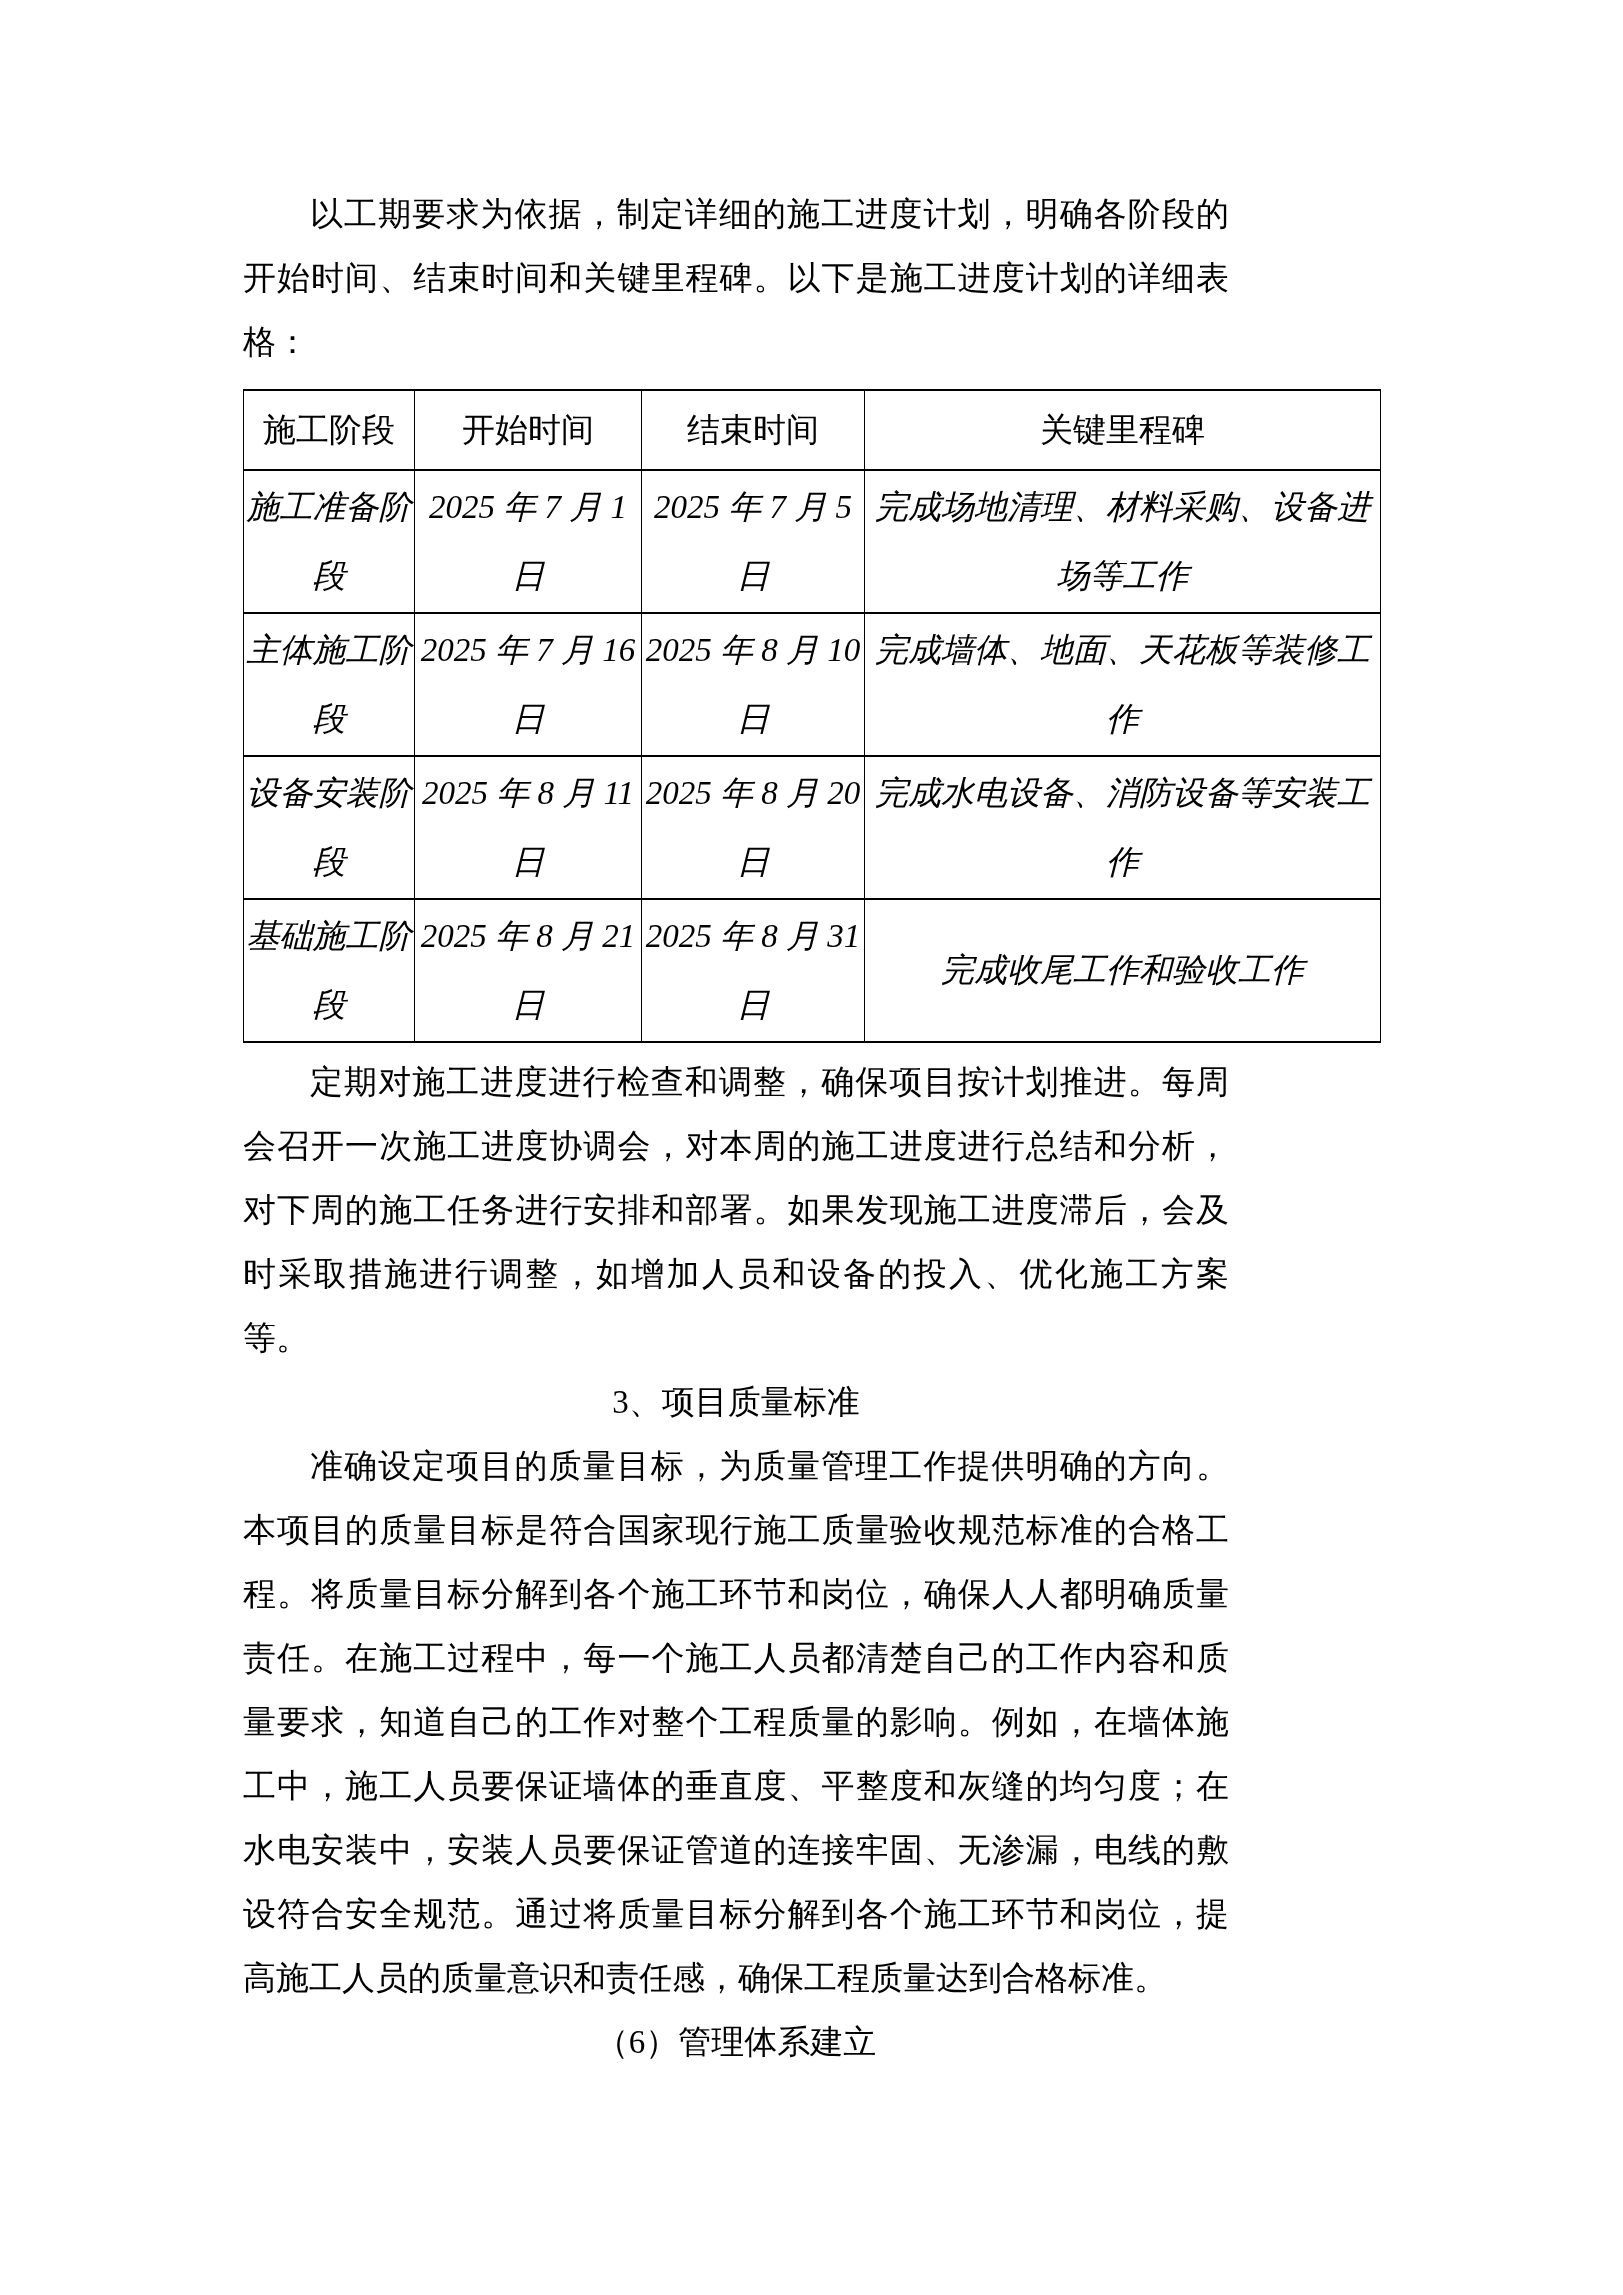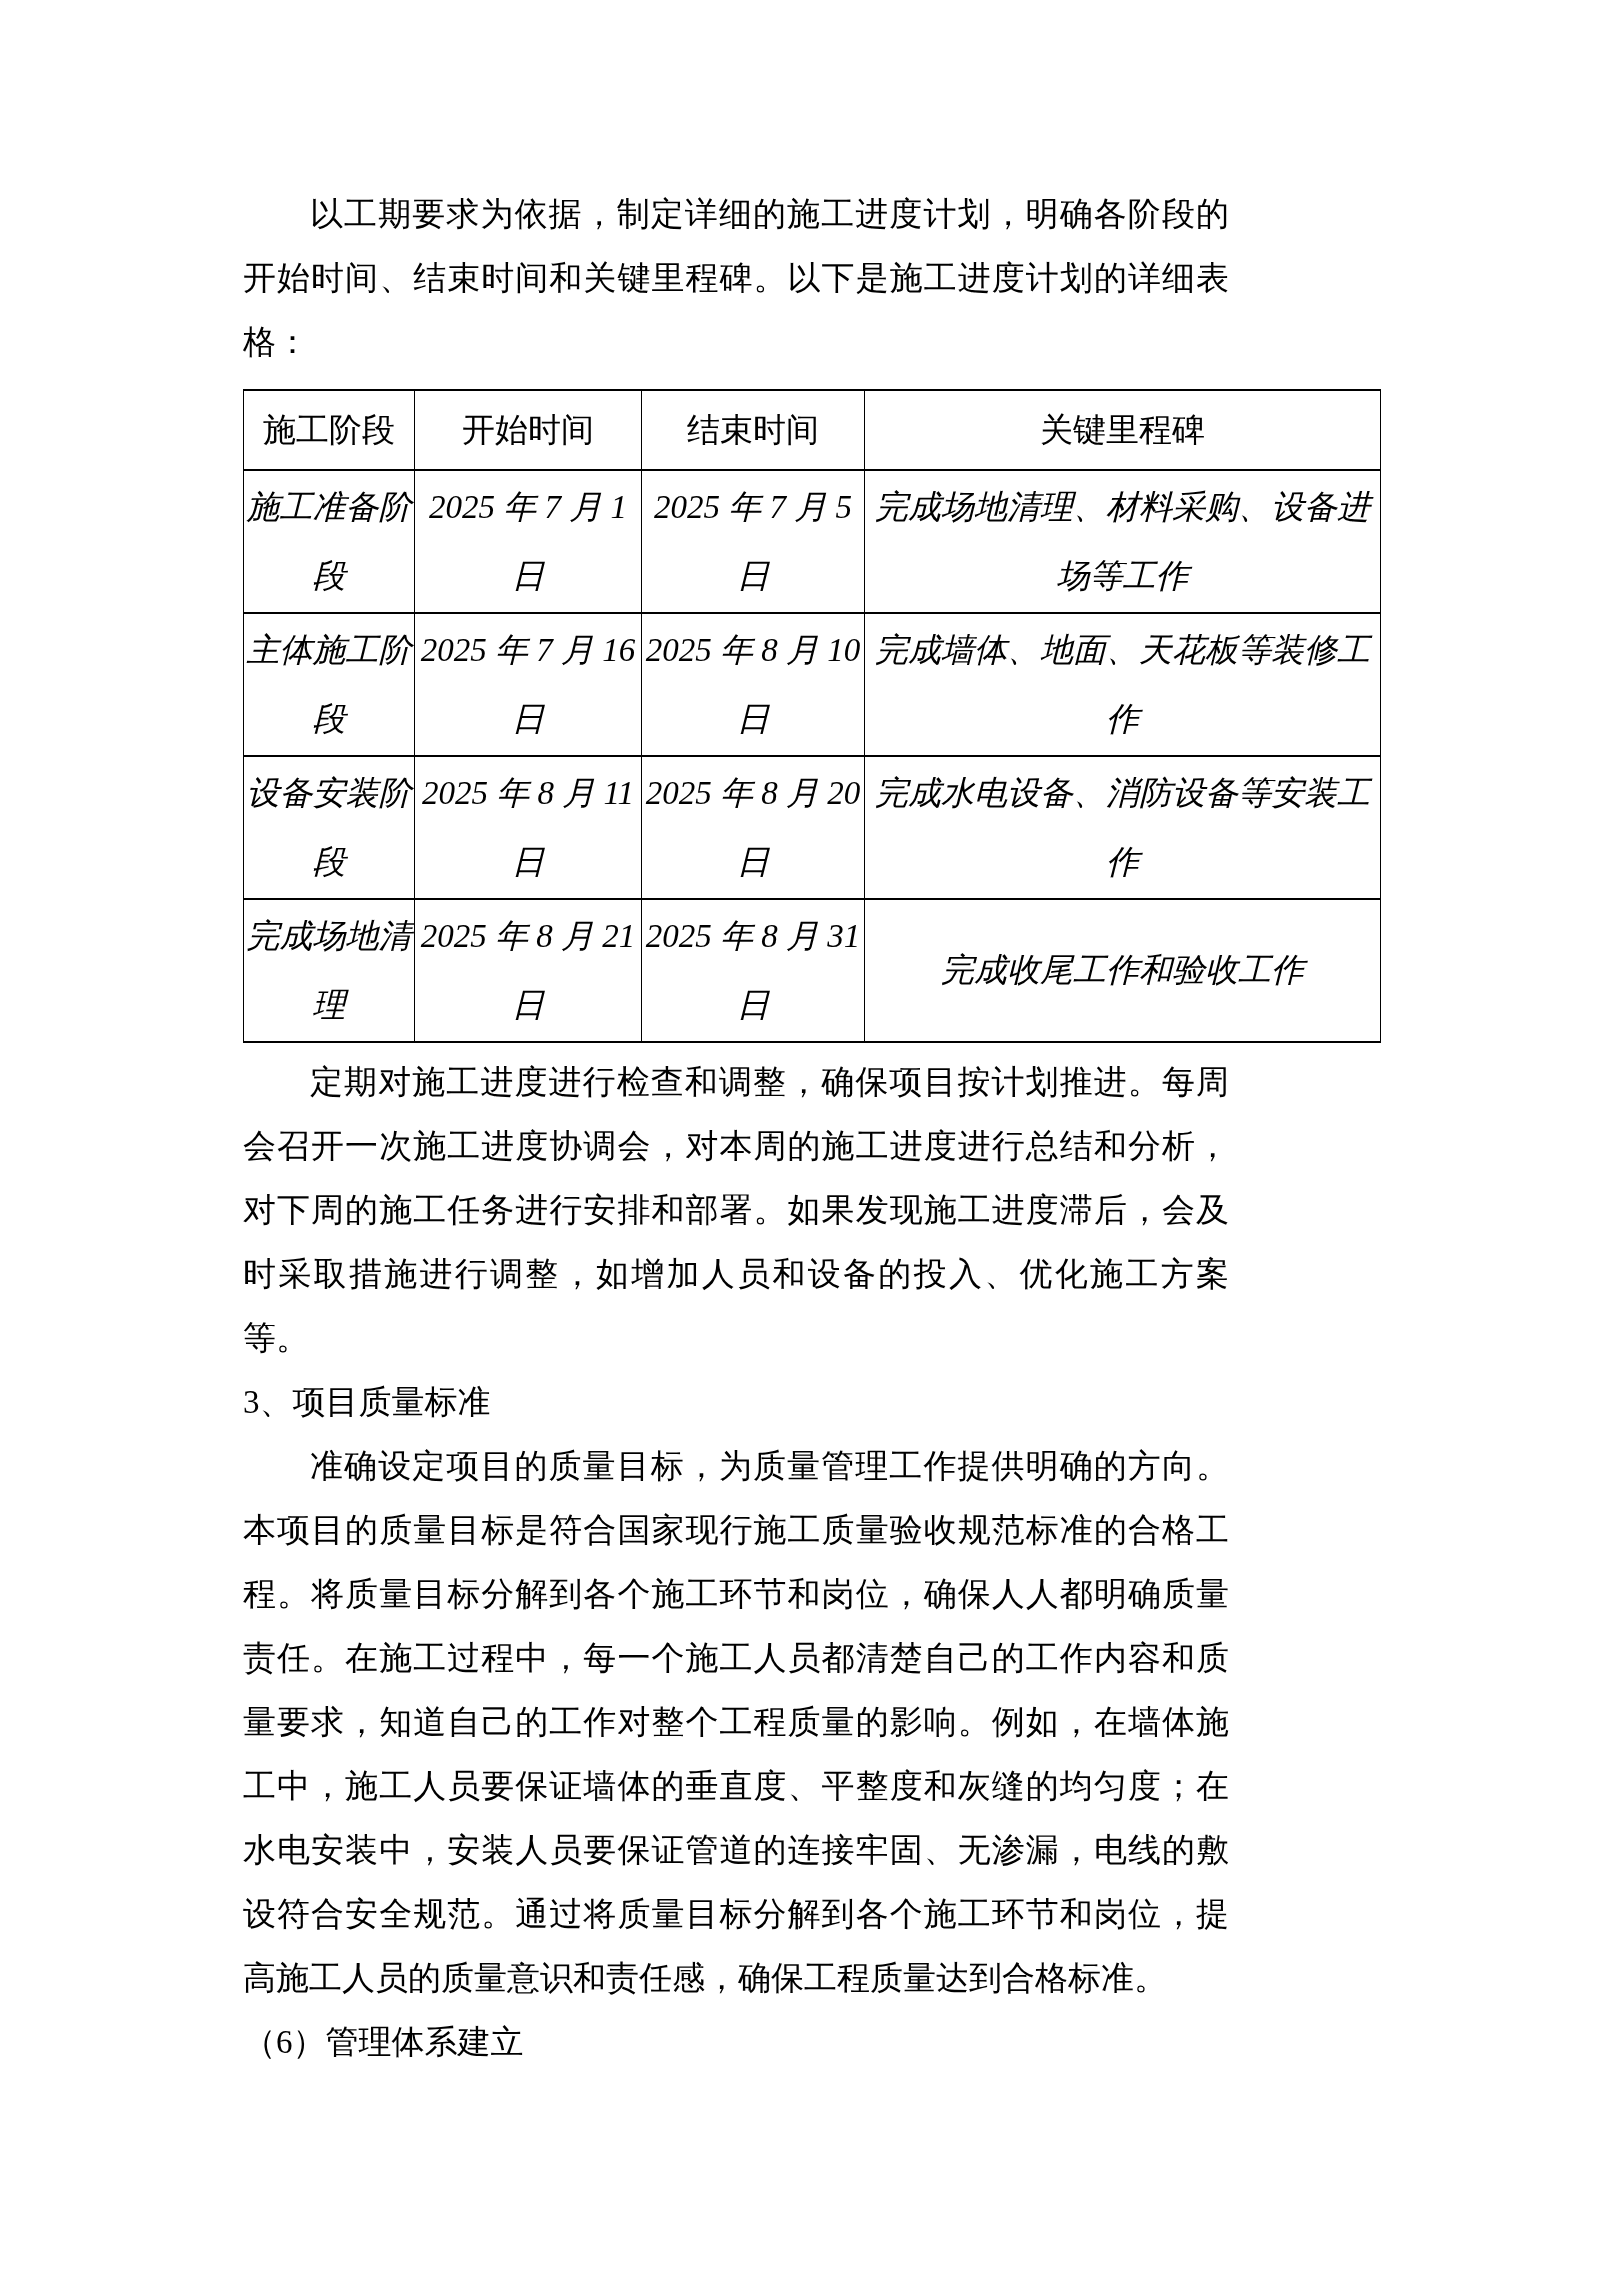--- a/index.html
+++ b/index.html
@@ -23,21 +23,21 @@
     font-size: 33px;
     line-height: 64px;
     text-align: justify;
     text-indent: 67px;
     word-break: normal;
   }
   .heading {
     margin: 0;
     font-size: 33px;
     line-height: 64px;
-    text-align: left;
+    text-align: center;
     text-indent: 0;
     font-weight: normal;
   }
   table.schedule {
     border-collapse: collapse;
     table-layout: fixed;
     width: 1138px;
     margin: 15px 0 6.5px 0;
     border-radius: 13px;
   }
@@ -95,21 +95,21 @@
         <td>2025 年 8 月 10 日</td>
         <td>完成墙体、地面、天花板等装修工作</td>
       </tr>
       <tr class="data-row">
         <td>设备安装阶段</td>
         <td>2025 年 8 月 11 日</td>
         <td>2025 年 8 月 20 日</td>
         <td>完成水电设备、消防设备等安装工作</td>
       </tr>
       <tr class="data-row">
-        <td>完成场地清理</td>
+        <td>基础施工阶段</td>
         <td>2025 年 8 月 21 日</td>
         <td>2025 年 8 月 31 日</td>
         <td>完成收尾工作和验收工作</td>
       </tr>
     </tbody>
   </table>
 
   <p class="para">定期对施工进度进行检查和调整，确保项目按计划推进。每周会召开一次施工进度协调会，对本周的施工进度进行总结和分析，对下周的施工任务进行安排和部署。如果发现施工进度滞后，会及时采取措施进行调整，如增加人员和设备的投入、优化施工方案等。</p>
 
   <p class="heading">3、项目质量标准</p>

